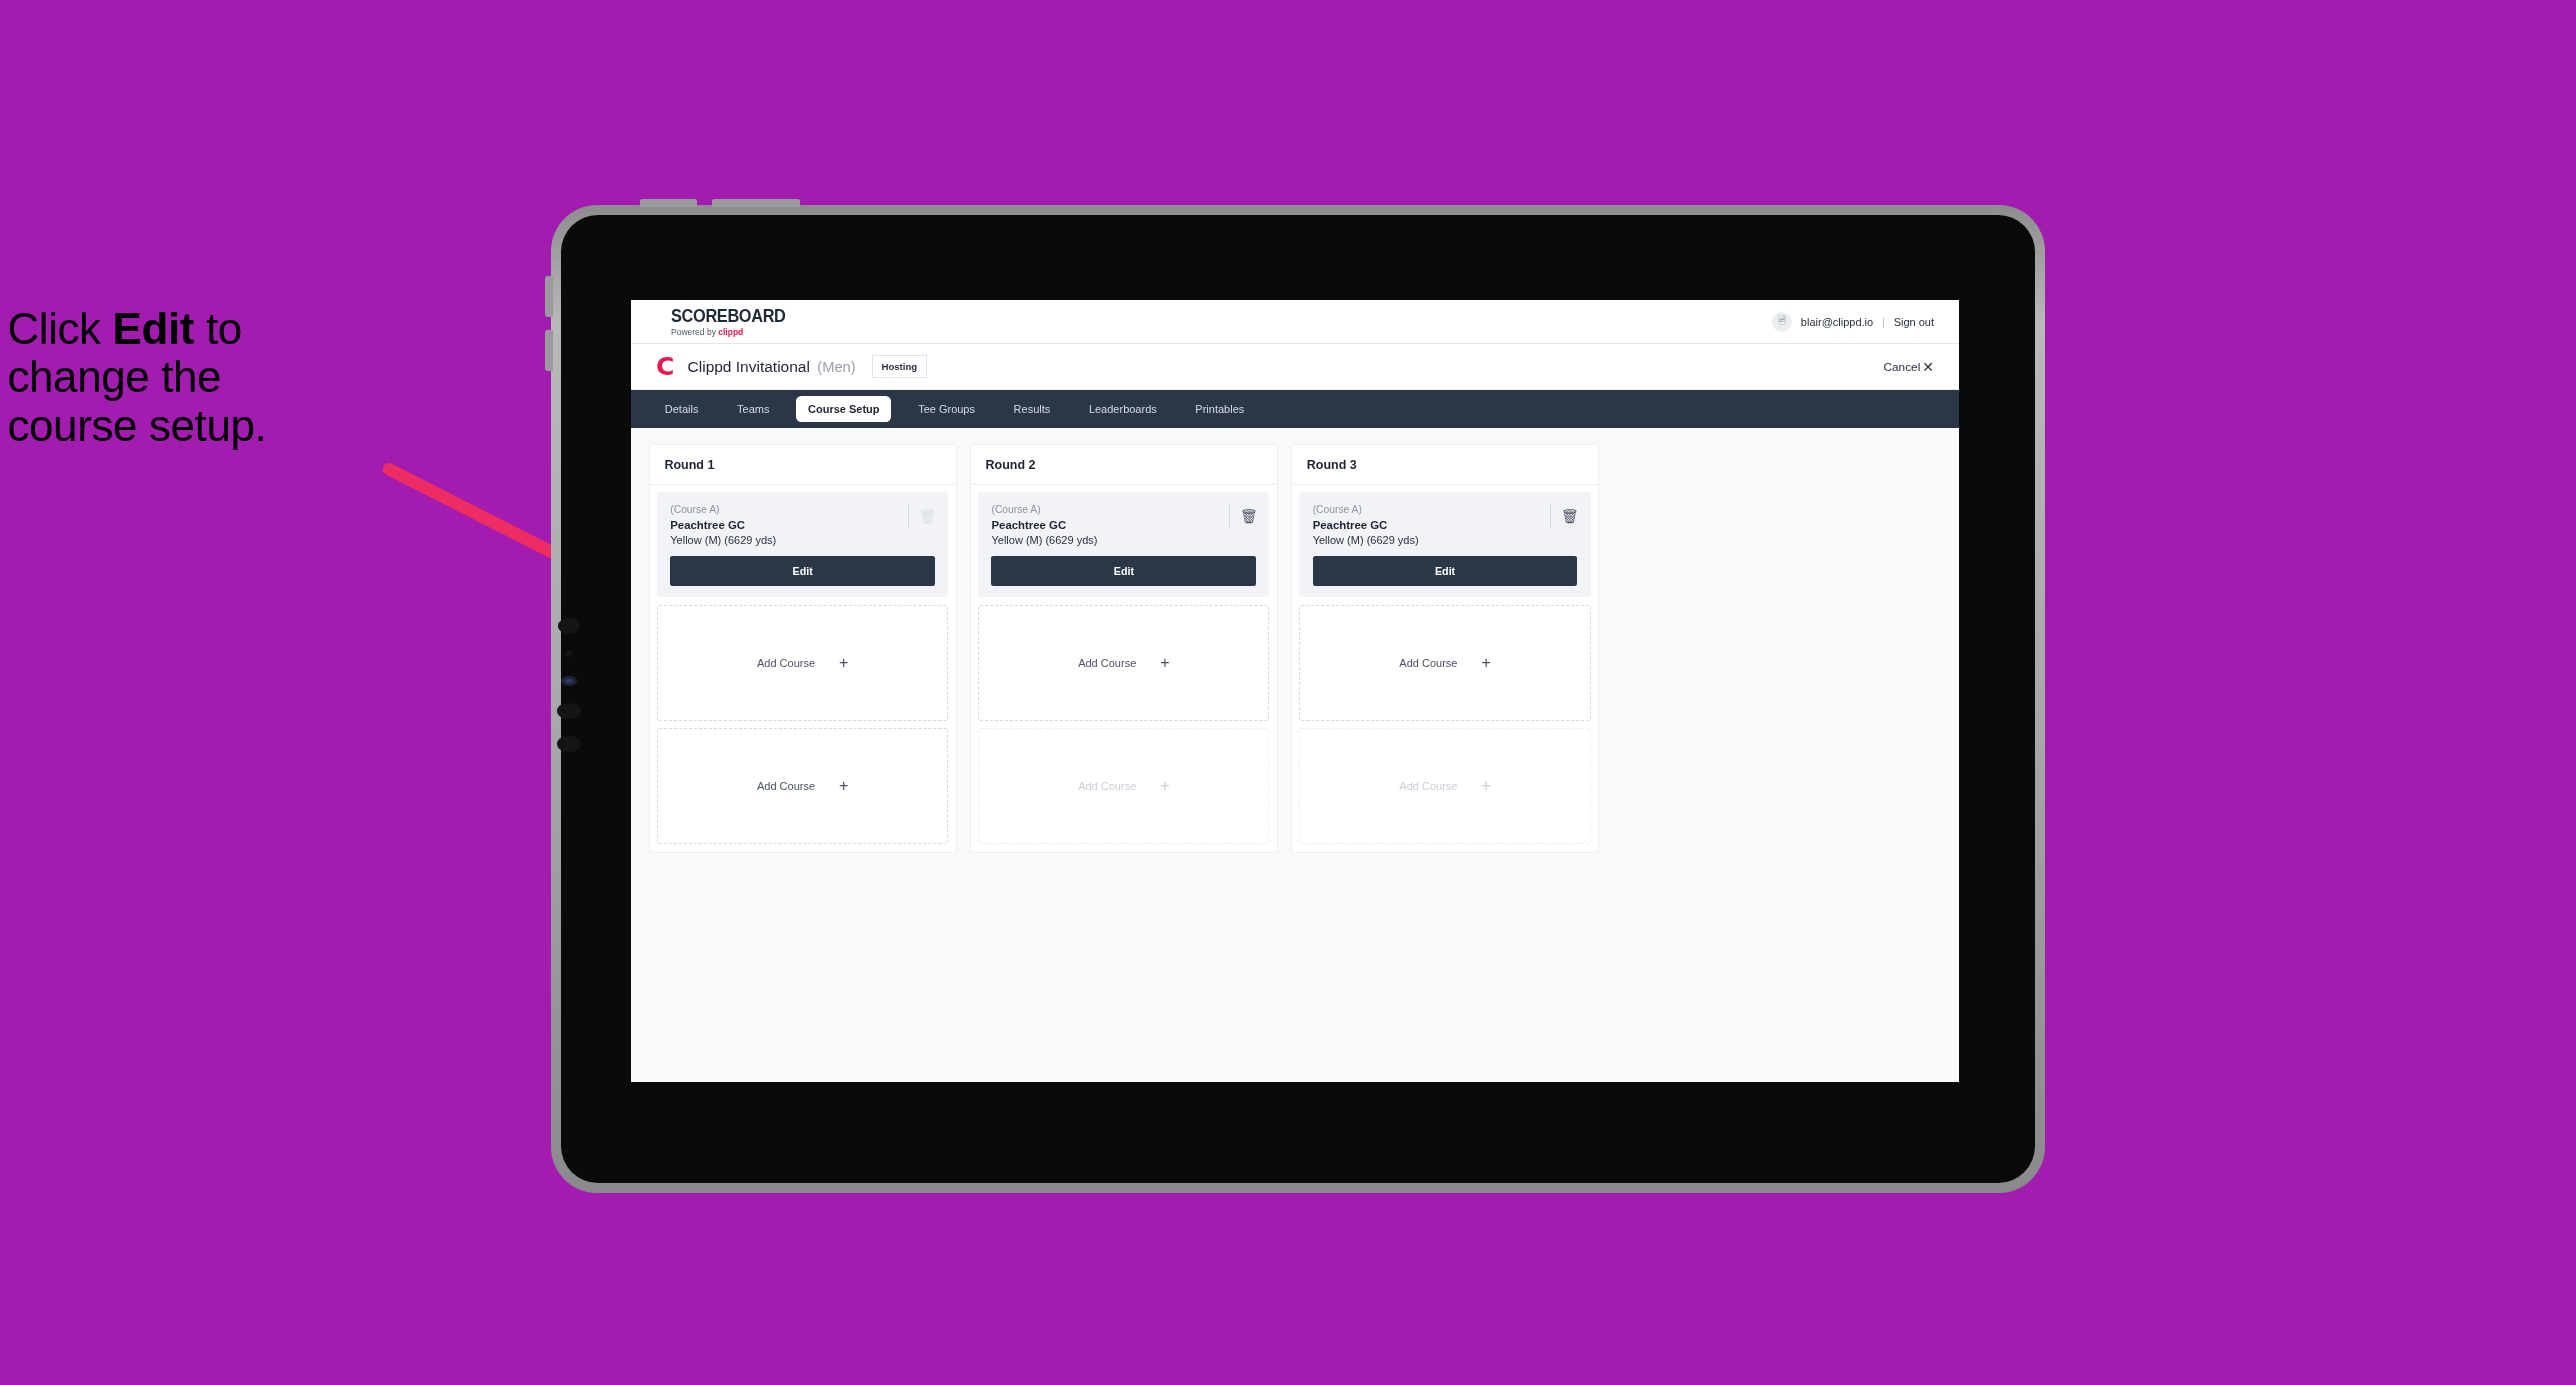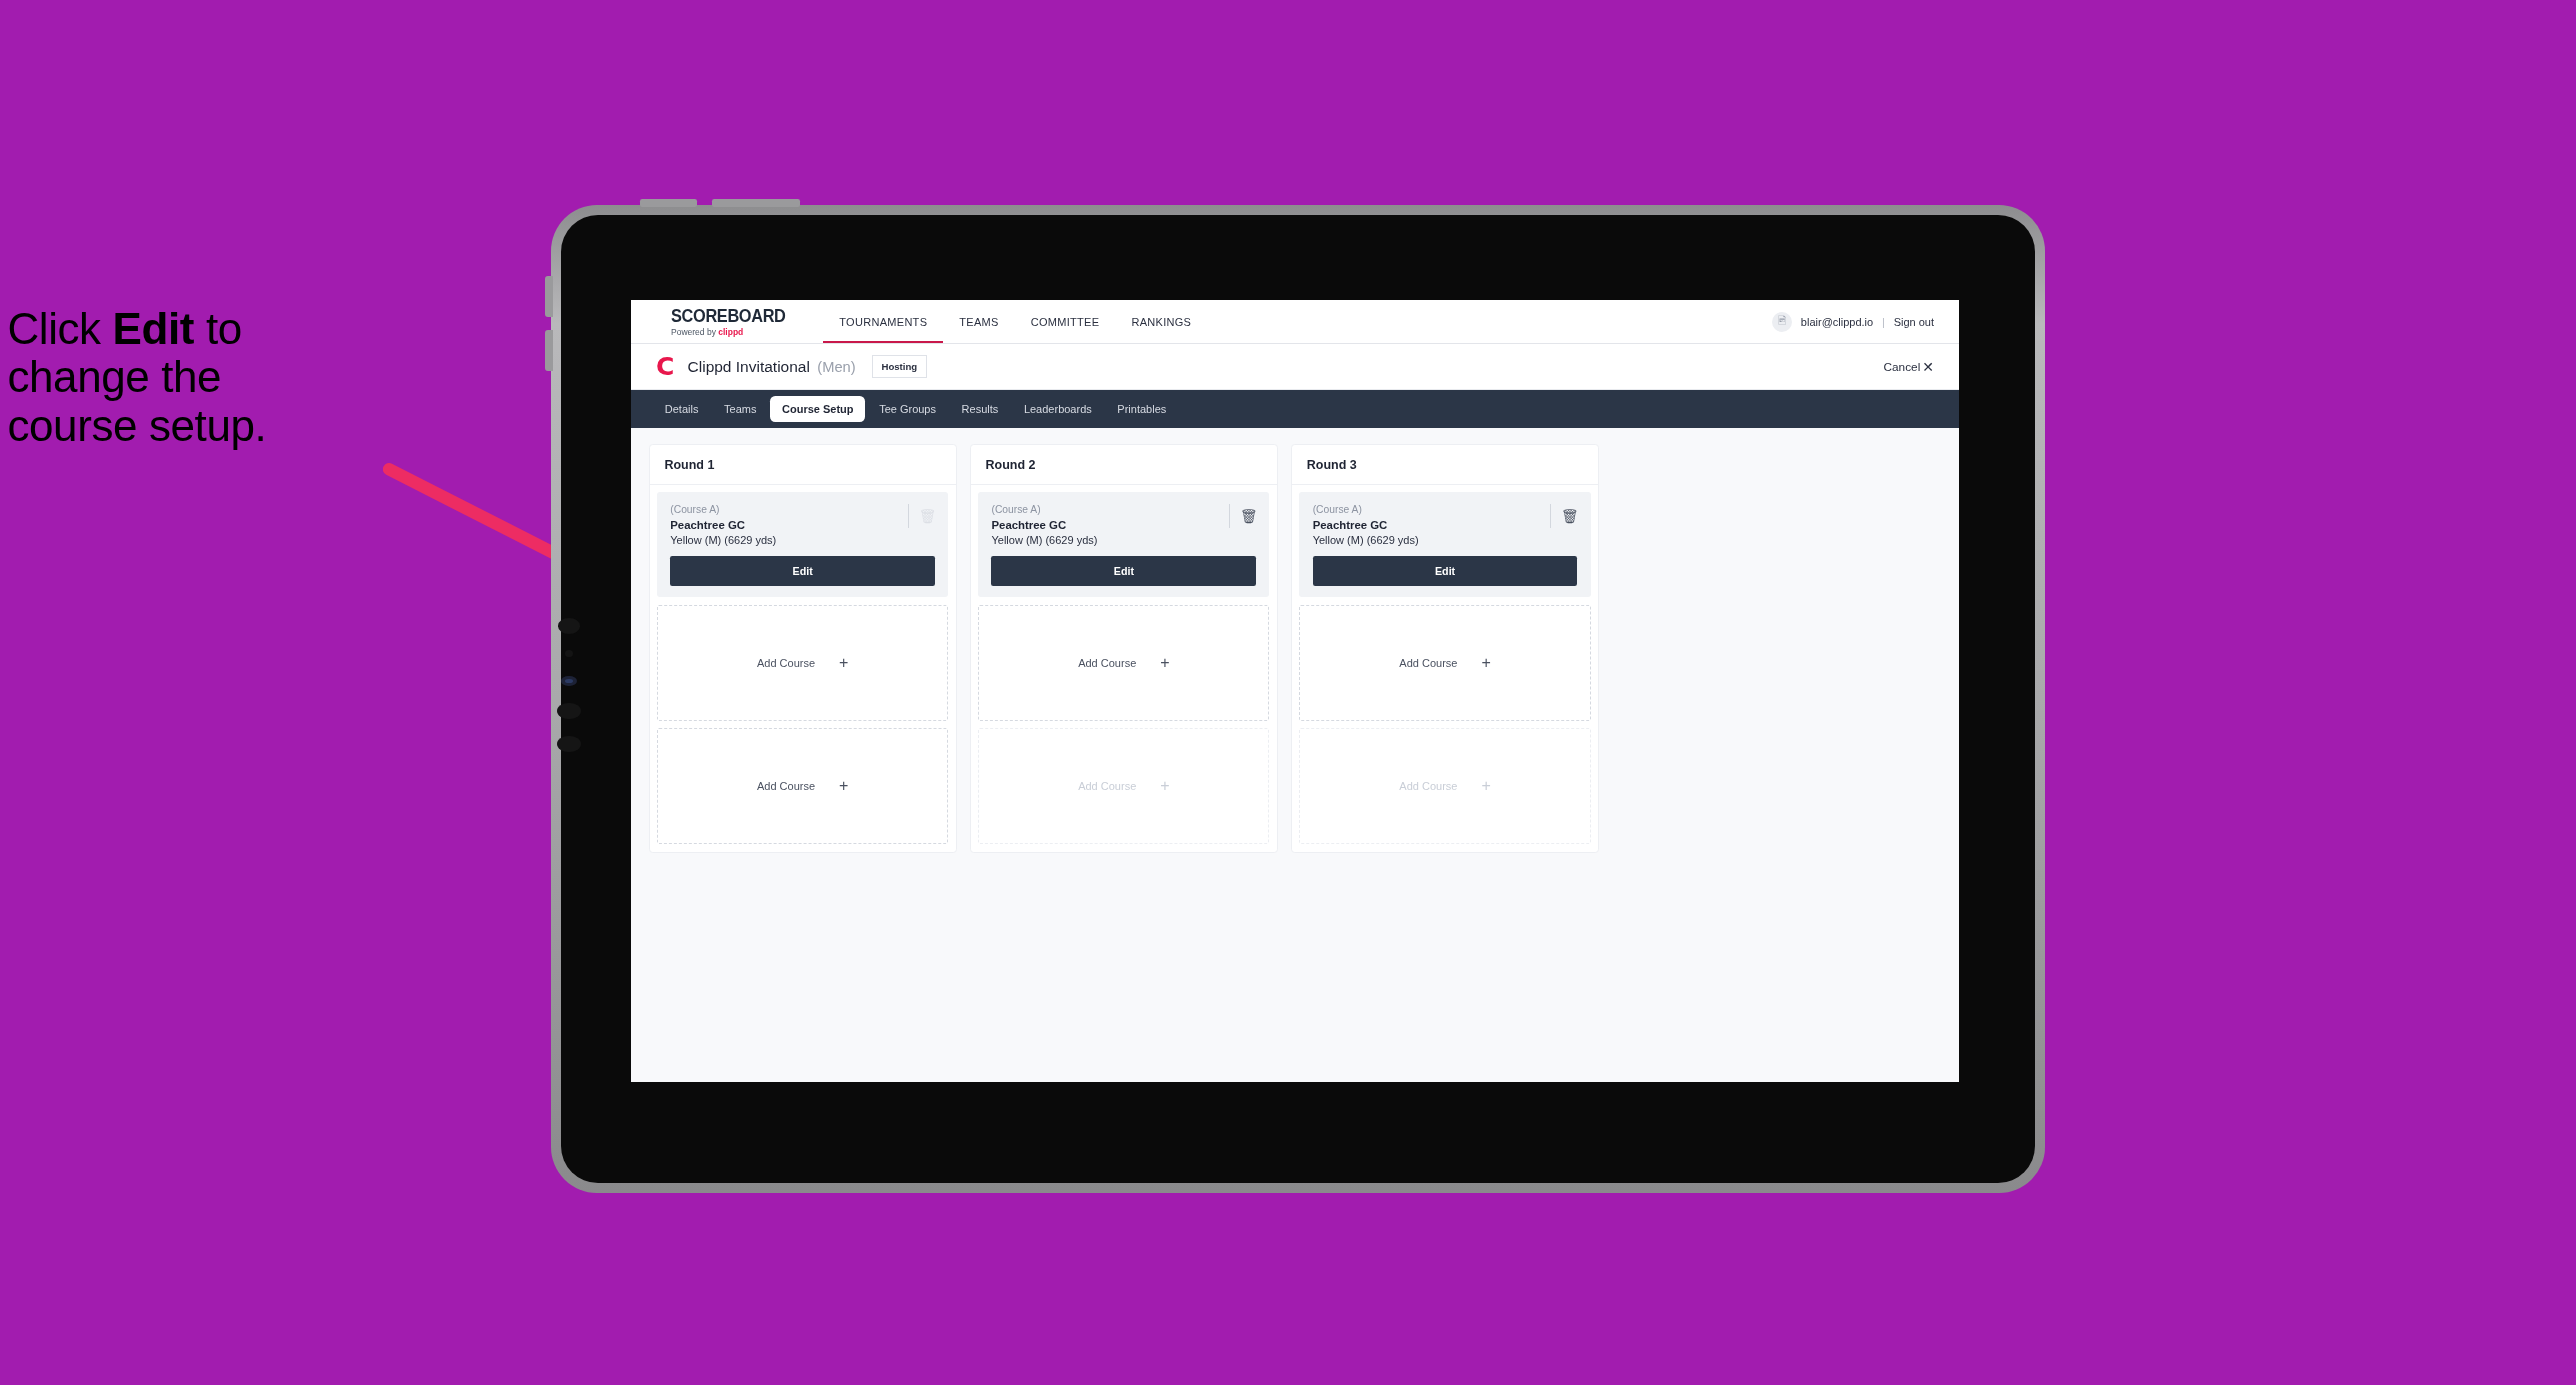--- a/index.html
+++ b/index.html
@@ -142,21 +142,21 @@
   .cancel-wrap {
     margin-left: auto; display: flex; align-items: center; gap: 2px;
     font-size: 11.8px; color: #2b3040; cursor: pointer;
   }
   .cancel-x { font-size: 14px; line-height: 1; }
 
   
   .subnav {
     height: 38px; background: #2b3647;
     display: flex; align-items: center;
-    padding: 0 22px; gap: 2px;
+    padding: 0 22px; gap: 15px;
   }
   .subtab {
     font-size: 11px; color: #d7dbe3;
     padding: 6.6px 11.8px; border-radius: 5.2px; cursor: pointer;
     white-space: nowrap;
   }
   .subtab.active { background: #ffffff; color: #1f2433; font-weight: 700; }
 
   
   .content {
@@ -253,26 +253,20 @@
   <div class="dot dot-4"></div>
   <div class="dot dot-5"></div>
 
   <div class="app">
 
     <div class="topnav">
       <div class="brand">
         <div class="brand-title">SCOREBOARD</div>
         <div class="brand-sub"><span>Powered by </span><span class="cl">clippd</span></div>
       </div>
-      <div class="topnav-links">
-        <div class="topnav-link active">TOURNAMENTS</div>
-        <div class="topnav-link">TEAMS</div>
-        <div class="topnav-link">COMMITTEE</div>
-        <div class="topnav-link">RANKINGS</div>
-      </div>
       <div class="topnav-right">
         <div class="avatar">🖻</div>
         <span>blair@clippd.io</span>
         <span class="sep-bar">|</span>
         <span class="link-muted">Sign out</span>
       </div>
     </div>
 
     <div class="titlebar">
       <div class="logo-c">C</div>

